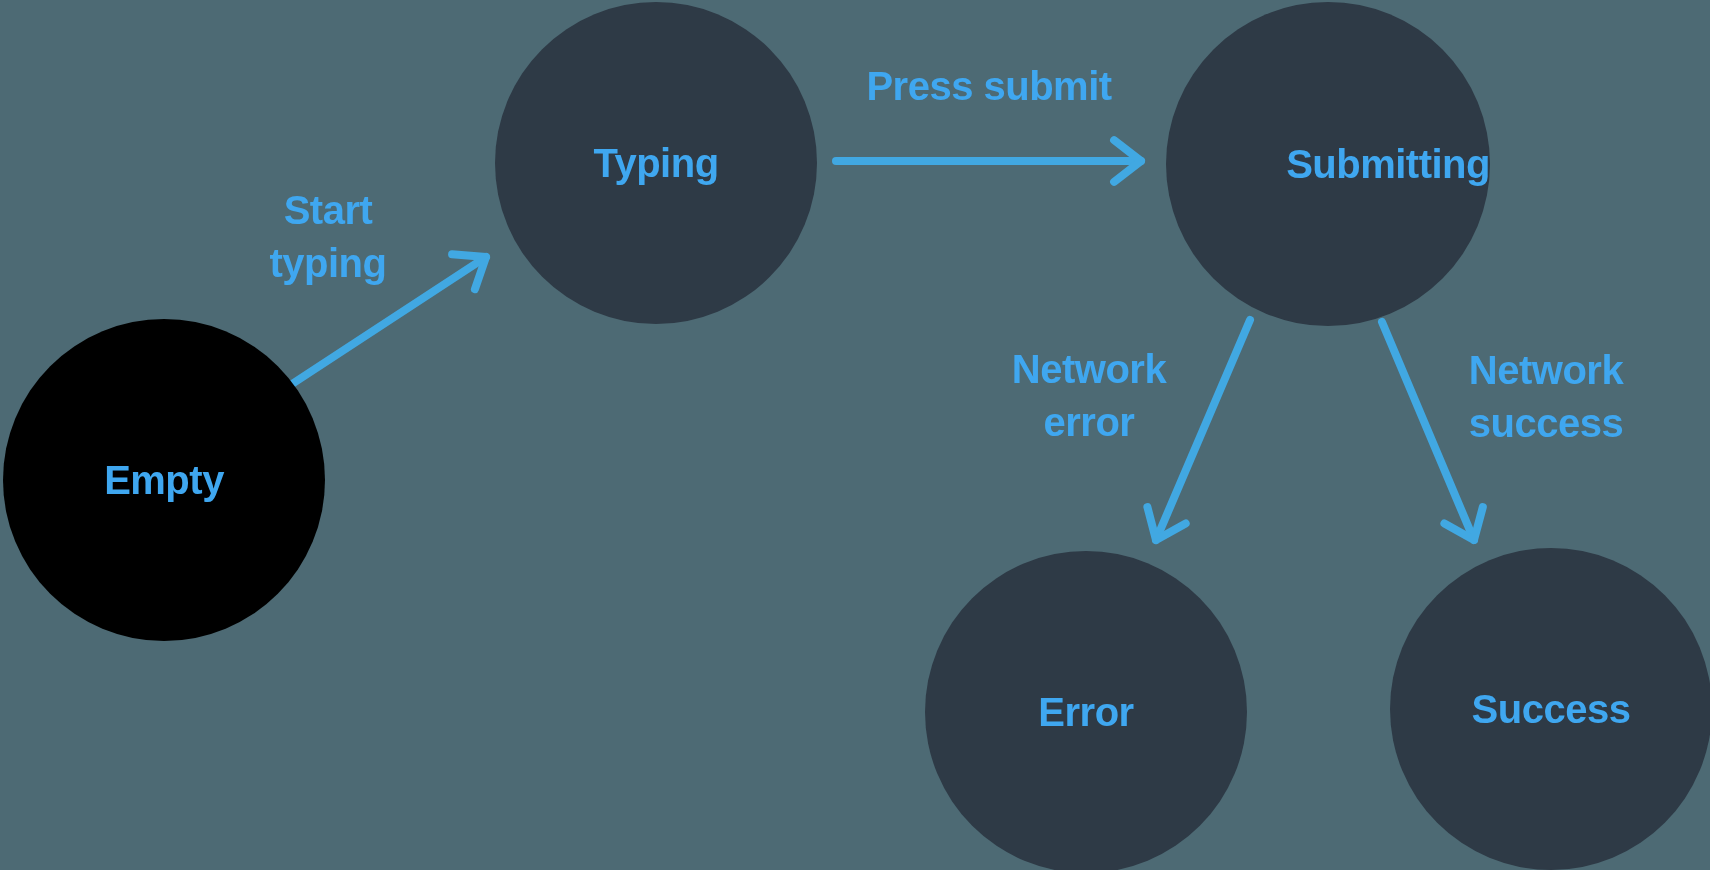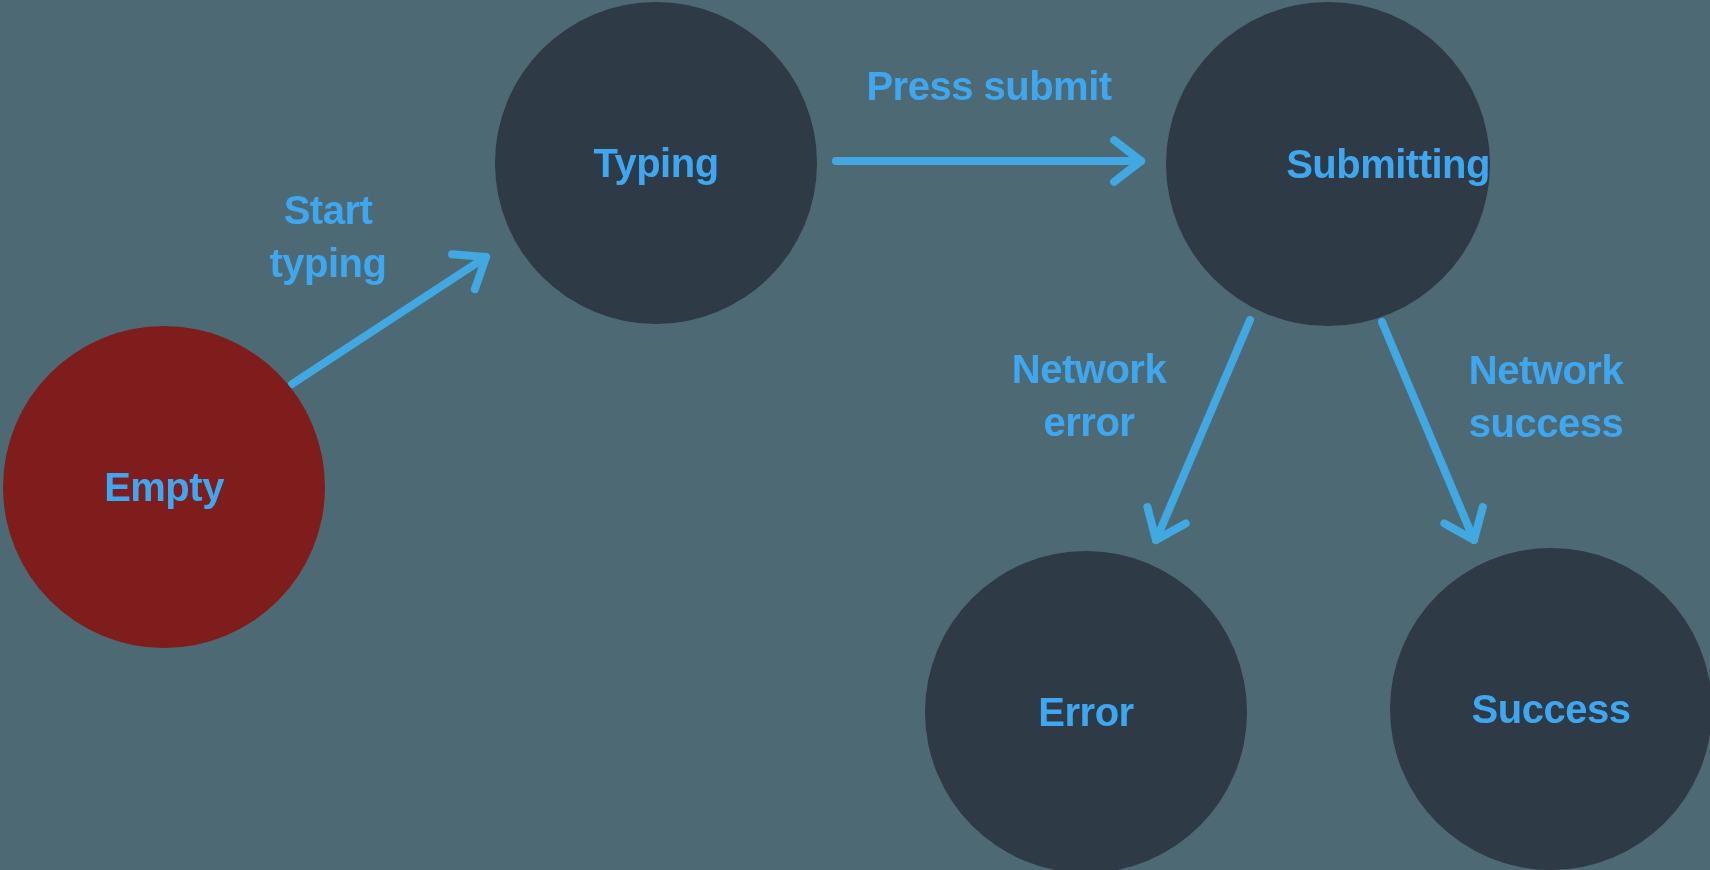--- a/index.html
+++ b/index.html
@@ -68,21 +68,21 @@
       <g fill="none" stroke="#41a8e2" stroke-width="8" stroke-linecap="round" stroke-linejoin="round">
         <line x1="1250" y1="320" x2="1156" y2="540"></line>
         <path d="M 1185.7 523.5 L 1156 540 L 1147.4 507.1"></path>
       </g>
       <g fill="none" stroke="#41a8e2" stroke-width="8" stroke-linecap="round" stroke-linejoin="round">
         <line x1="1382" y1="322" x2="1474" y2="540"></line>
         <path d="M 1482.8 507.1 L 1474 540 L 1444.4 523.4"></path>
       </g>
     </svg>
 
-  <div class="node" style="left: 3px; top: 326px; width: 322px; height: 322px; background: #7f1d1d;">
+  <div class="node" style="left: 3px; top: 319px; width: 322px; height: 322px; background: #000000;">
     <span class="node-label">Empty</span>
   </div>
   <div class="node" style="left: 495px; top: 2px; width: 322px; height: 322px; background: rgb(46, 58, 70);">
     <span class="node-label">Typing</span>
   </div>
   <div class="node" style="left: 1166px; top: 2px; width: 324px; height: 324px; background: rgb(46, 58, 70); justify-content: flex-end;">
     <span class="node-label">Submitting</span>
   </div>
   <div class="node" style="left: 925px; top: 551px; width: 322px; height: 322px; background: rgb(46, 58, 70);">
     <span class="node-label">Error</span>

